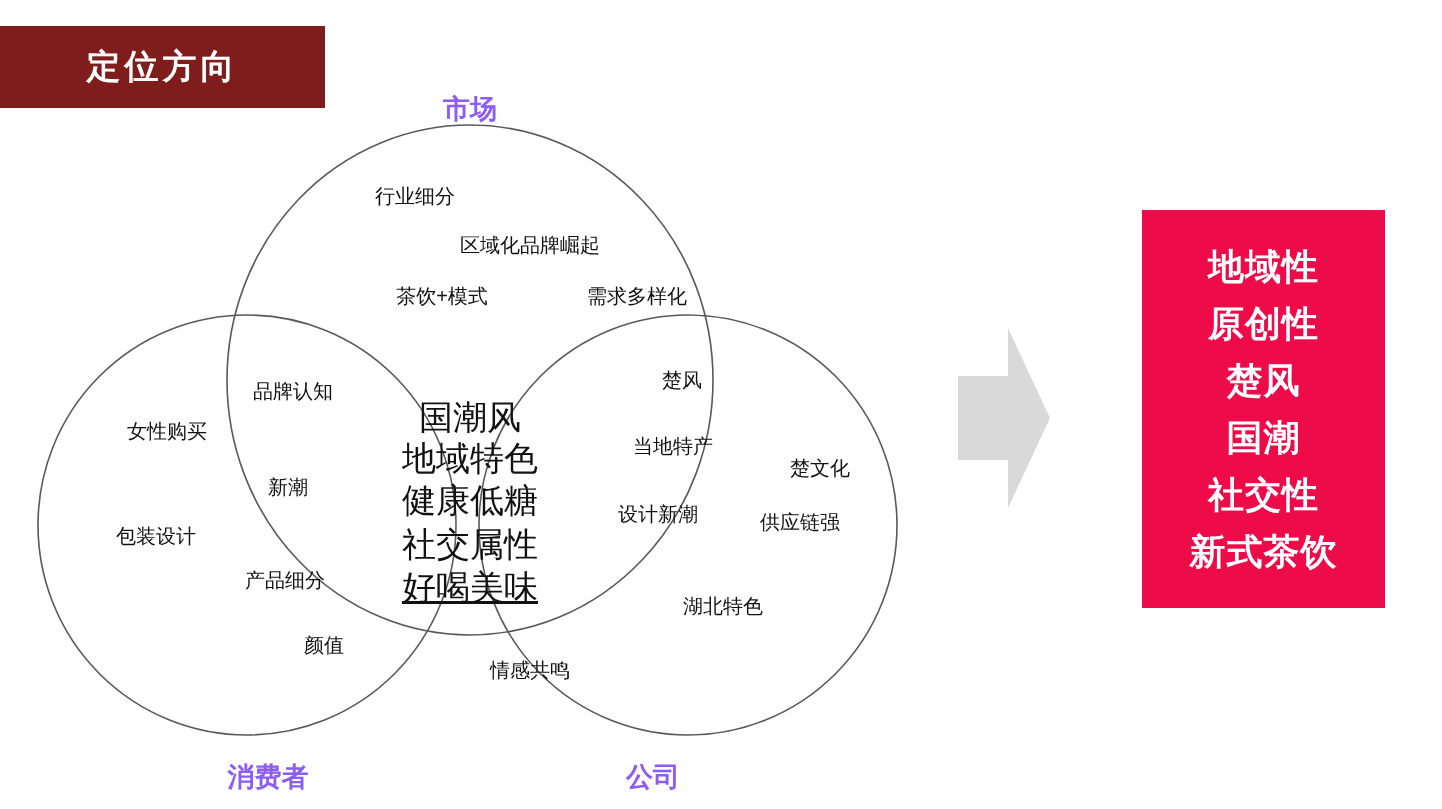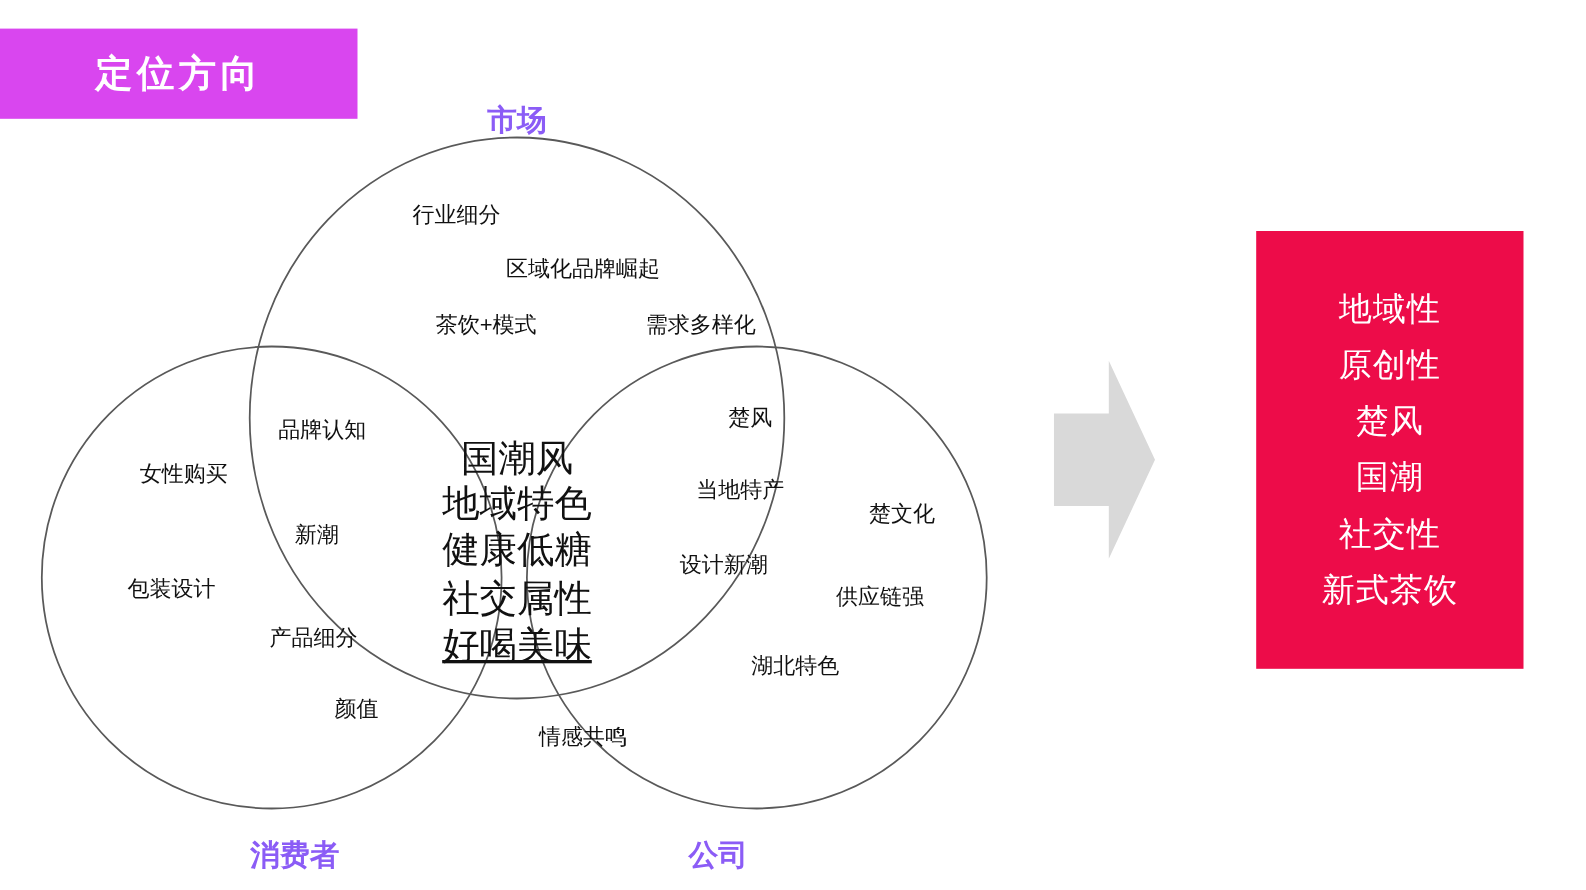--- a/index.html
+++ b/index.html
@@ -18,21 +18,21 @@
     overflow: hidden;
   }
 
   
   #title-banner {
     position: absolute;
     left: 0px;
     top: 26px;
     width: 325px;
     height: 82px;
-    background: #d946ef;
+    background: #7f1d1d;
     display: flex;
     align-items: center;
     justify-content: center;
   }
   #title-banner .title-text {
     color: #ffffff;
     font-size: 34px;
     font-weight: bold;
     letter-spacing: 4px;
   }
@@ -90,22 +90,22 @@
     background: #ED0C49;
     display: flex;
     flex-direction: column;
     align-items: center;
     justify-content: center;
     padding: 6px 0;
     box-sizing: border-box;
   }
   #result-panel .result-item {
     color: #ffffff;
-    font-size: 30px;
-    font-weight: normal;
+    font-size: 36px;
+    font-weight: bold;
     line-height: 1.0;
     margin: 10.5px 0;
     letter-spacing: 1px;
     white-space: nowrap;
   }
 </style>
 </head>
 <body>
 
 <div id="page">
@@ -140,21 +140,21 @@
     <div class="venn-item" style="left:289px; top:555px;margin-left:35px;">颜值</div>
 
     <div class="venn-item" style="left:134px; top:341px;margin-left:33px;">女性购买</div>
     <div class="venn-item" style="left:156px; top:446px;">包装设计</div>
 
     <div class="venn-item" style="left:682px; top:290px;">楚风</div>
     <div class="venn-item" style="left:673px; top:356px;">当地特产</div>
     <div class="venn-item" style="left:658px; top:424px;">设计新潮</div>
 
     <div class="venn-item" style="left:820px; top:378px;">楚文化</div>
-    <div class="venn-item" style="left:800px; top:453px;">供应链强</div>
+    <div class="venn-item" style="left:800px; top:432px;">供应链强</div>
     <div class="venn-item" style="left:723px; top:516px;">湖北特色</div>
 
     <div class="venn-item" style="left:530px; top:580px;">情感共鸣</div>
 
     <div class="venn-item center-item" style="left:470px; top:320px;">国潮风</div>
     <div class="venn-item center-item" style="left:470px; top:361px;">地域特色</div>
     <div class="venn-item center-item" style="left:470px; top:403px;">健康低糖</div>
     <div class="venn-item center-item" style="left:470px; top:447px;">社交属性</div>
     <div class="venn-item center-item" style="left:470px; top:490px;text-decoration:underline;">好喝美味</div>
 

